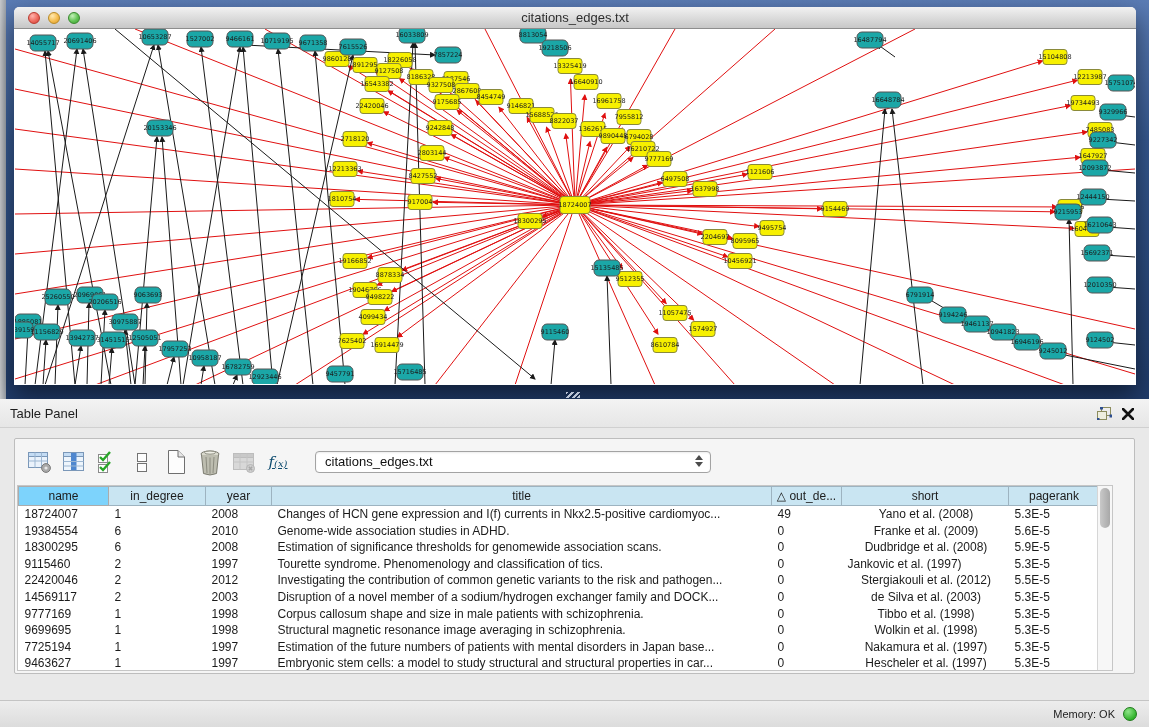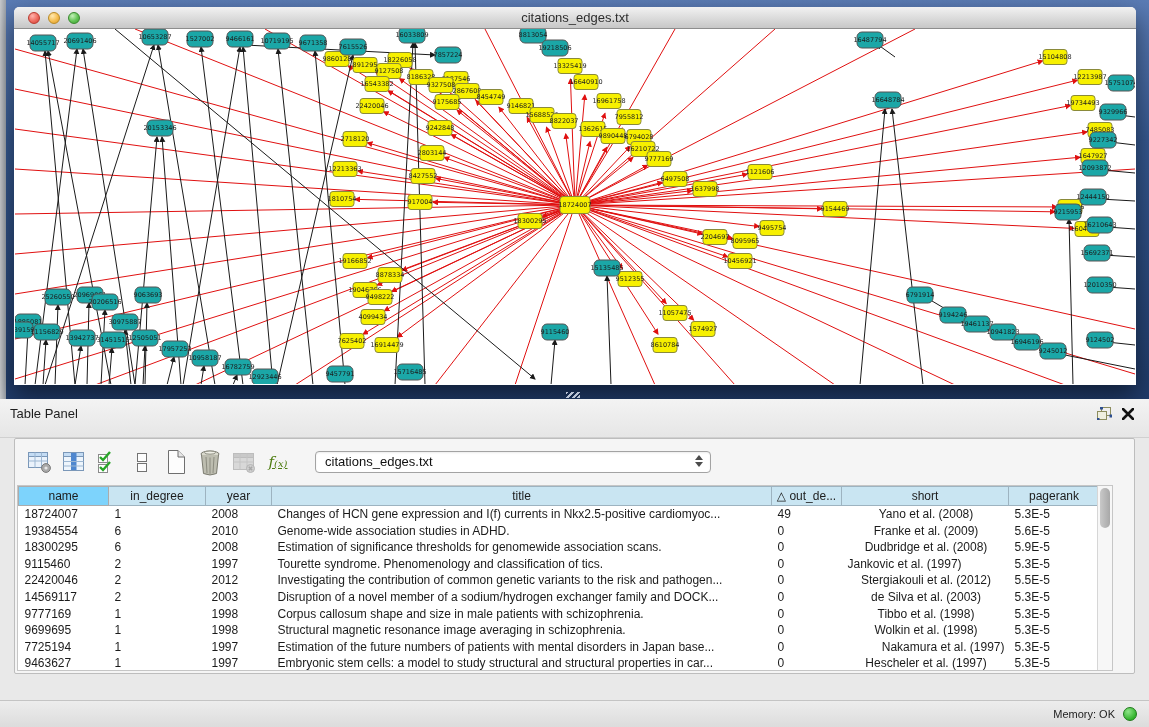--- a/index.html
+++ b/index.html
@@ -24,35 +24,35 @@
   #graph-area { position:relative; width:1120px; height:355px; margin-left:1px;
     background:#fff; overflow:hidden; }
   #graph-svg { display:block; }
   #graph-svg text { font-family:"DejaVu Sans", sans-serif; }
   #splitter-handle { position:absolute; left:566px; top:392px; width:14px; height:6px;
     background:repeating-linear-gradient(135deg,#b9c2d4 0 2px,transparent 2px 4px); }
 
   
   #table-panel { position:absolute; left:0; top:399px; width:1149px; height:328px;
     background:#e9e9e9; }
-  #panel-header { height:39px; position:relative; padding-left:10px;
+  #panel-header { height:29px; position:relative; padding-left:10px;
     background:linear-gradient(#f3f3f3,#e6e6e6); border-bottom:1px solid #d0d0d0; }
   #panel-header .ph-title { font-size:13px; color:#1e1e1e; line-height:29px; }
   #panel-header .ph-btn { position:absolute; top:6px; width:18px; height:17px;
     display:flex; align-items:center; justify-content:center; cursor:default; }
   #float-btn { right:36px; } #close-btn { right:12px; }
 
   #panel-body { position:absolute; left:14px; top:39px; width:1121px; height:236px;
     background:#f5f5f5; border:1px solid #bdbdbd; border-radius:2px; }
 
   #toolbar { position:absolute; left:10px; top:3px; height:40px; display:flex;
     align-items:center; }
   .tb-btn { width:30px; height:30px; display:flex; align-items:center; justify-content:center;
     margin-right:4px; position:relative; }
-  .fx { font-family:"DejaVu Serif", serif; font-style:italic; font-size:15px; color:#4d7c0f;text-decoration:underline; }
+  .fx { font-family:"DejaVu Serif", serif; font-style:italic; font-size:15px; color:#0c4a6e;text-decoration:underline; }
   .fx small { font-size:10px; }
   #combo { width:396px; height:22px; margin-left:18px; background:#fff;
     border:1px solid #a3a3a3; border-radius:4px; position:relative;
     font-size:13px; color:#111; line-height:20px; padding-left:9px;
     box-shadow:inset 0 1px 2px rgba(0,0,0,.08); }
   #combo .steppers { position:absolute; right:7px; top:3px; }
   #combo .steppers div { width:0; height:0; border-left:4px solid transparent;
     border-right:4px solid transparent; }
   #combo .up { border-bottom:5px solid #4c4c4c; margin-bottom:2px; }
   #combo .down { border-top:5px solid #4c4c4c; }
@@ -873,21 +873,21 @@
               <td style="text-align: left;">0</td>
               <td style="text-align: center;">Wolkin et al. (1998)</td>
               <td style="text-align: left;">5.3E-5</td>
             </tr>
             <tr>
               <td style="text-align: left;">7725194</td>
               <td style="text-align: left;">1</td>
               <td style="text-align: left;">1997</td>
               <td style="text-align: left;">Estimation of the future numbers of patients with mental disorders in Japan base...</td>
               <td style="text-align: left;">0</td>
-              <td style="text-align: right;">Nakamura et al. (1997)</td>
+              <td style="text-align: center;">Nakamura et al. (1997)</td>
               <td style="text-align: left;">5.3E-5</td>
             </tr>
             <tr>
               <td style="text-align: left;">9463627</td>
               <td style="text-align: left;">1</td>
               <td style="text-align: left;">1997</td>
               <td style="text-align: left;">Embryonic stem cells: a model to study structural and structural properties in car...</td>
               <td style="text-align: left;">0</td>
               <td style="text-align: center;">Hescheler et al. (1997)</td>
               <td style="text-align: left;">5.3E-5</td>

